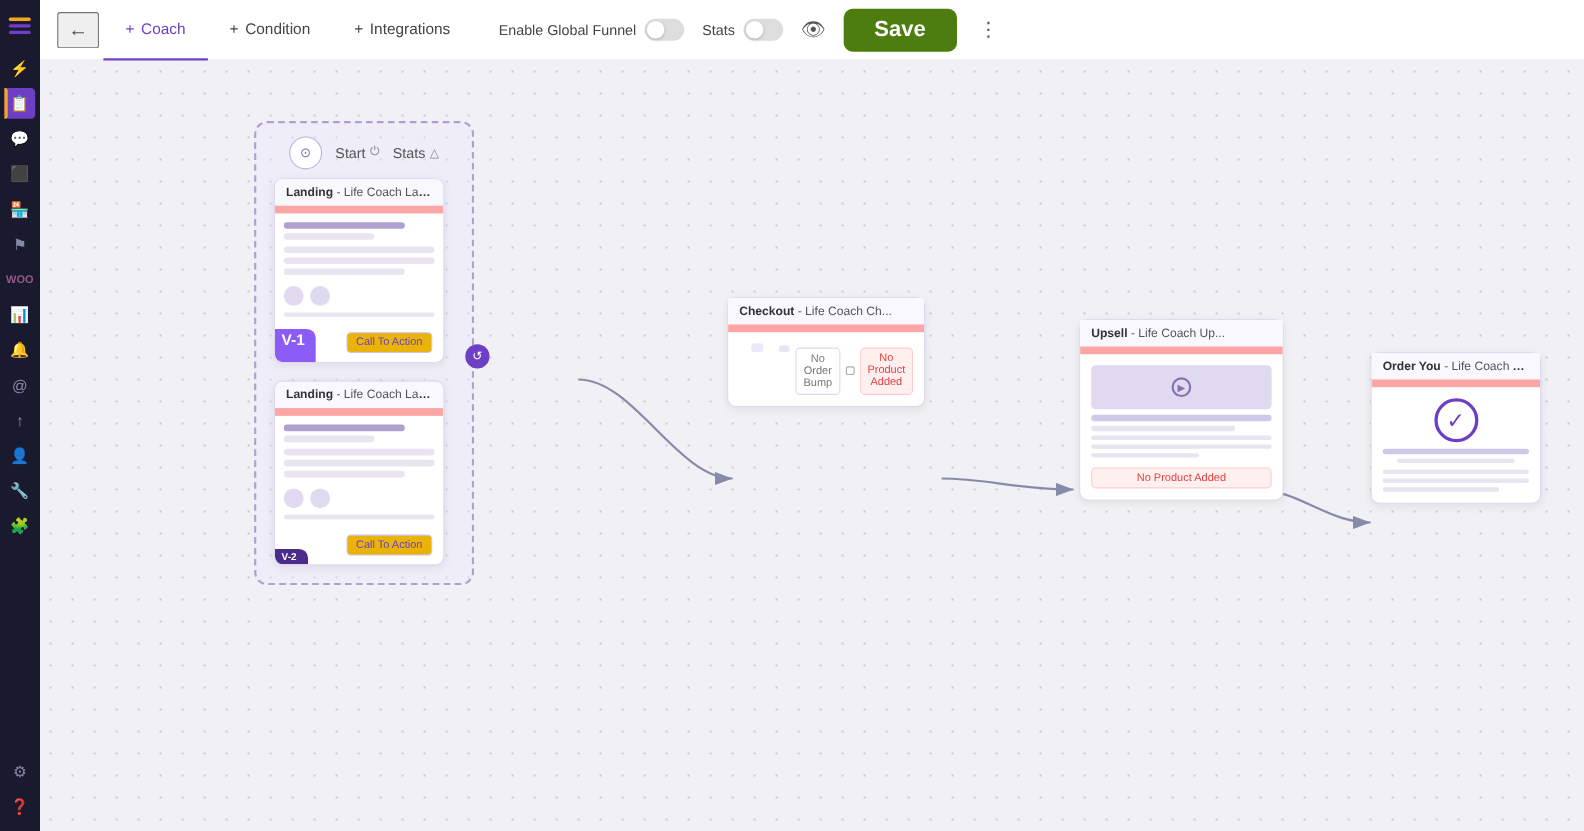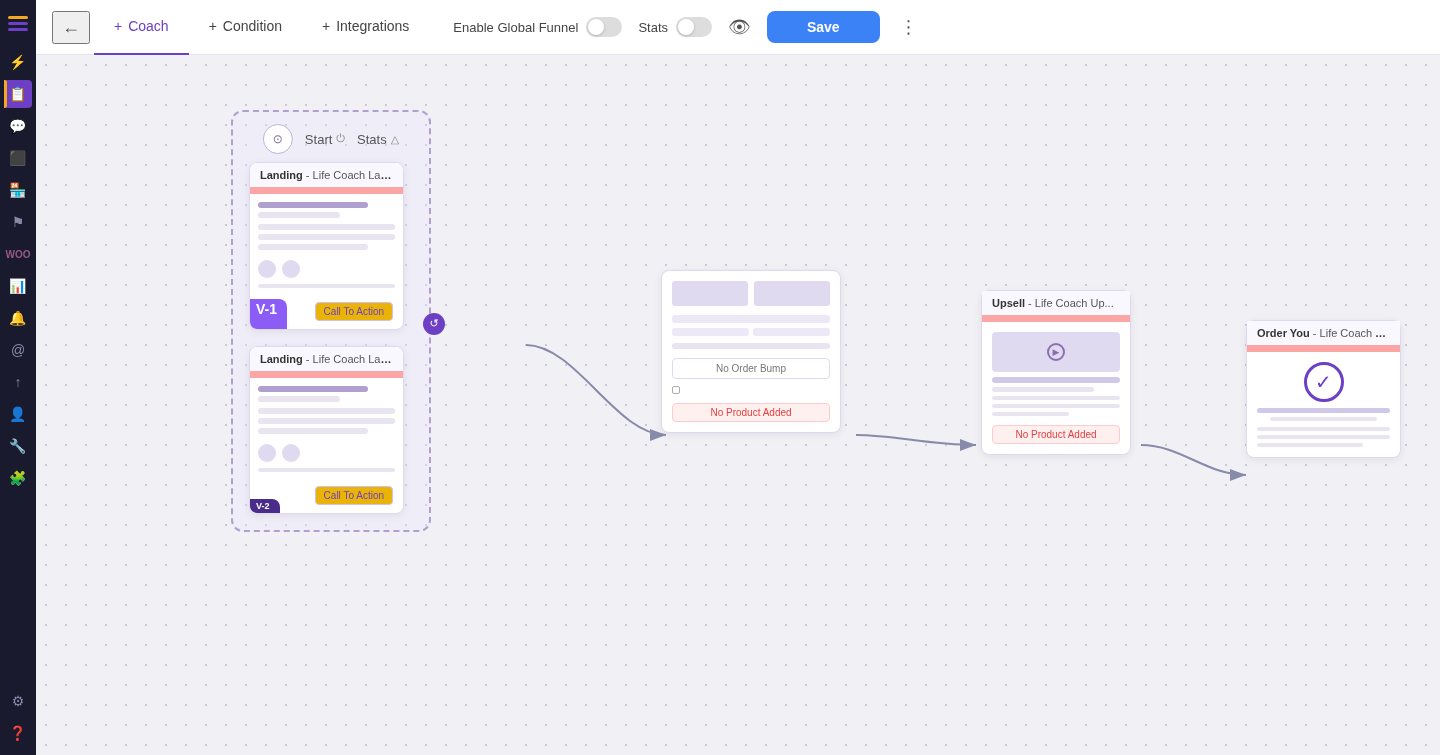--- a/index.html
+++ b/index.html
@@ -35,21 +35,21 @@
     .topbar-tab.active { color: #6c3fc5; border-bottom: 2px solid #6c3fc5; }
     .topbar-funnel { margin-left: auto; display: flex; align-items: center; gap: 8px; font-size: 14px; }
     .funnel-label { color: #666; }
     .funnel-name { font-weight: 600; color: #222; }
     .funnel-edit-btn { background: #f5f0ff; border: 1px solid #d0b8ff; border-radius: 6px; padding: 4px 8px; cursor: pointer; color: #6c3fc5; font-size: 13px; }
     .topbar-right { display: flex; align-items: center; gap: 16px; margin-left: 24px; justify-content: space-between; }
     .toggle-group { display: flex; align-items: center; gap: 8px; font-size: 13px; color: #444; }
     .toggle { width: 36px; height: 20px; background: #ddd; border-radius: 10px; position: relative; cursor: pointer; }
     .toggle-knob { width: 16px; height: 16px; background: #fff; border-radius: 50%; position: absolute; top: 2px; left: 2px; box-shadow: 0 1px 3px rgba(0,0,0,0.2); }
     .eye-btn { background: none; border: none; cursor: pointer; color: #555; font-size: 18px; }
-    .save-btn { background: #3b82f6; color: #fff; border: none; border-radius: 8px; padding: 8px 40px; font-size: 14px; font-weight: 600; cursor: pointer; }
+    .save-btn { background: #4d7c0f; color: #fff; border: none; border-radius: 8px; padding: 8px 28px; font-size: 20px; font-weight: 600; cursor: pointer; }
     .more-btn { background: none; border: none; cursor: pointer; color: #555; font-size: 18px; margin-left: 4px; }
 
     
     .canvas {
       position: absolute; left: 36px; top: 55px; right: 0; bottom: 0;
       background: #f0f0f5;
       background-image: radial-gradient(circle, #c8c8d8 1px, transparent 1px);
       background-size: 20px 20px;
       overflow: hidden;
     }
@@ -78,35 +78,35 @@
       padding: 6px 10px 8px; display: flex; align-items: center; justify-content: space-between;
     }
     .cta-badge { background: #eab308; color: #6c3fc5; font-size: 10px; padding: 3px 8px; border-radius: 4px; border: 1px solid #d0c0f0; }
 
     
     .checkout-card {
       background: #fff; border-radius: 8px; border: 1px solid #e0d8f0;
       width: 180px; cursor: pointer; box-shadow: 0 2px 8px rgba(0,0,0,0.07);
     }
     .checkout-preview { padding: 10px; }
-    .checkout-form-preview { display: flex; flex-direction: column; gap: 5px; }
+    .checkout-form-preview { display: flex; flex-direction: row; gap: 5px; }
     .checkout-img-row { display: flex; gap: 6px; margin-bottom: 4px; }
     .checkout-img { height: 25px; flex: 1; background: #e0daf0; border-radius: 3px; }
     .checkout-input { height: 8px; background: #ece8f5; border-radius: 3px; width: 100%; }
     .checkout-input-row { display: flex; gap: 4px; }
     .checkout-input-half { height: 8px; flex: 1; background: #ece8f5; border-radius: 3px; }
     .order-bump { border: 1px solid #e0d8f0; border-radius: 4px; padding: 4px 6px; font-size: 10px; color: #777; text-align: center; margin-top: 4px; }
     .no-product-badge { background: #fff0f0; color: #e53e3e; border: 1px solid #ffcccc; border-radius: 4px; font-size: 10px; padding: 3px 6px; text-align: center; margin-top: 4px; }
     .checkbox-row { display: flex; align-items: center; gap: 4px; margin-top: 2px; }
     .fake-checkbox { width: 8px; height: 8px; border: 1px solid #aaa; border-radius: 2px; }
 
     
     .upsell-card {
       background: #fff; border-radius: 8px; border: 1px solid #e0d8f0;
-      width: 150px; cursor: pointer; box-shadow: 0 2px 8px rgba(0,0,0,0.07);
+      width: 186px; cursor: pointer; box-shadow: 0 2px 8px rgba(0,0,0,0.07);
     }
     .upsell-preview { padding: 10px; display: flex; flex-direction: column; gap: 5px; }
     .video-thumb { height: 40px; background: #e0daf0; border-radius: 4px; display: flex; align-items: center; justify-content: center; }
     .play-icon { width: 18px; height: 18px; border: 2px solid #8870b0; border-radius: 50%; display: flex; align-items: center; justify-content: center; color: #8870b0; font-size: 9px; }
 
     
     .thankyou-card {
       background: #fff; border-radius: 8px; border: 1px solid #e0d8f0;
       width: 155px; cursor: pointer; box-shadow: 0 2px 8px rgba(0,0,0,0.07);
     }
@@ -270,20 +270,24 @@
           <div class="cta-badge">Call To Action</div>
         </div>
       </div>
     </div>
 
     <div style="position:absolute;right:-14px;top:48%;width:22px;height:22px;background:#6c3fc5;border-radius:50%;display:flex;align-items:center;justify-content:center;color:#fff;font-size:11px;z-index:10;">↺</div>
   </div>
 
   <div style="position:absolute;top:215px;left:625px;">
     <div class="checkout-card">
+      <div class="step-card-header">
+        <span>Checkout</span>
+        <span class="step-card-label"> - <span>Life Coach Ch...</span></span>
+      </div>
       <div class="checkout-preview">
         <div class="checkout-form-preview">
           <div class="checkout-img-row">
             <div class="checkout-img"></div>
             <div class="checkout-img"></div>
           </div>
           <div class="checkout-input"></div>
           <div class="checkout-input-row">
             <div class="checkout-input-half"></div>
             <div class="checkout-input-half"></div>

